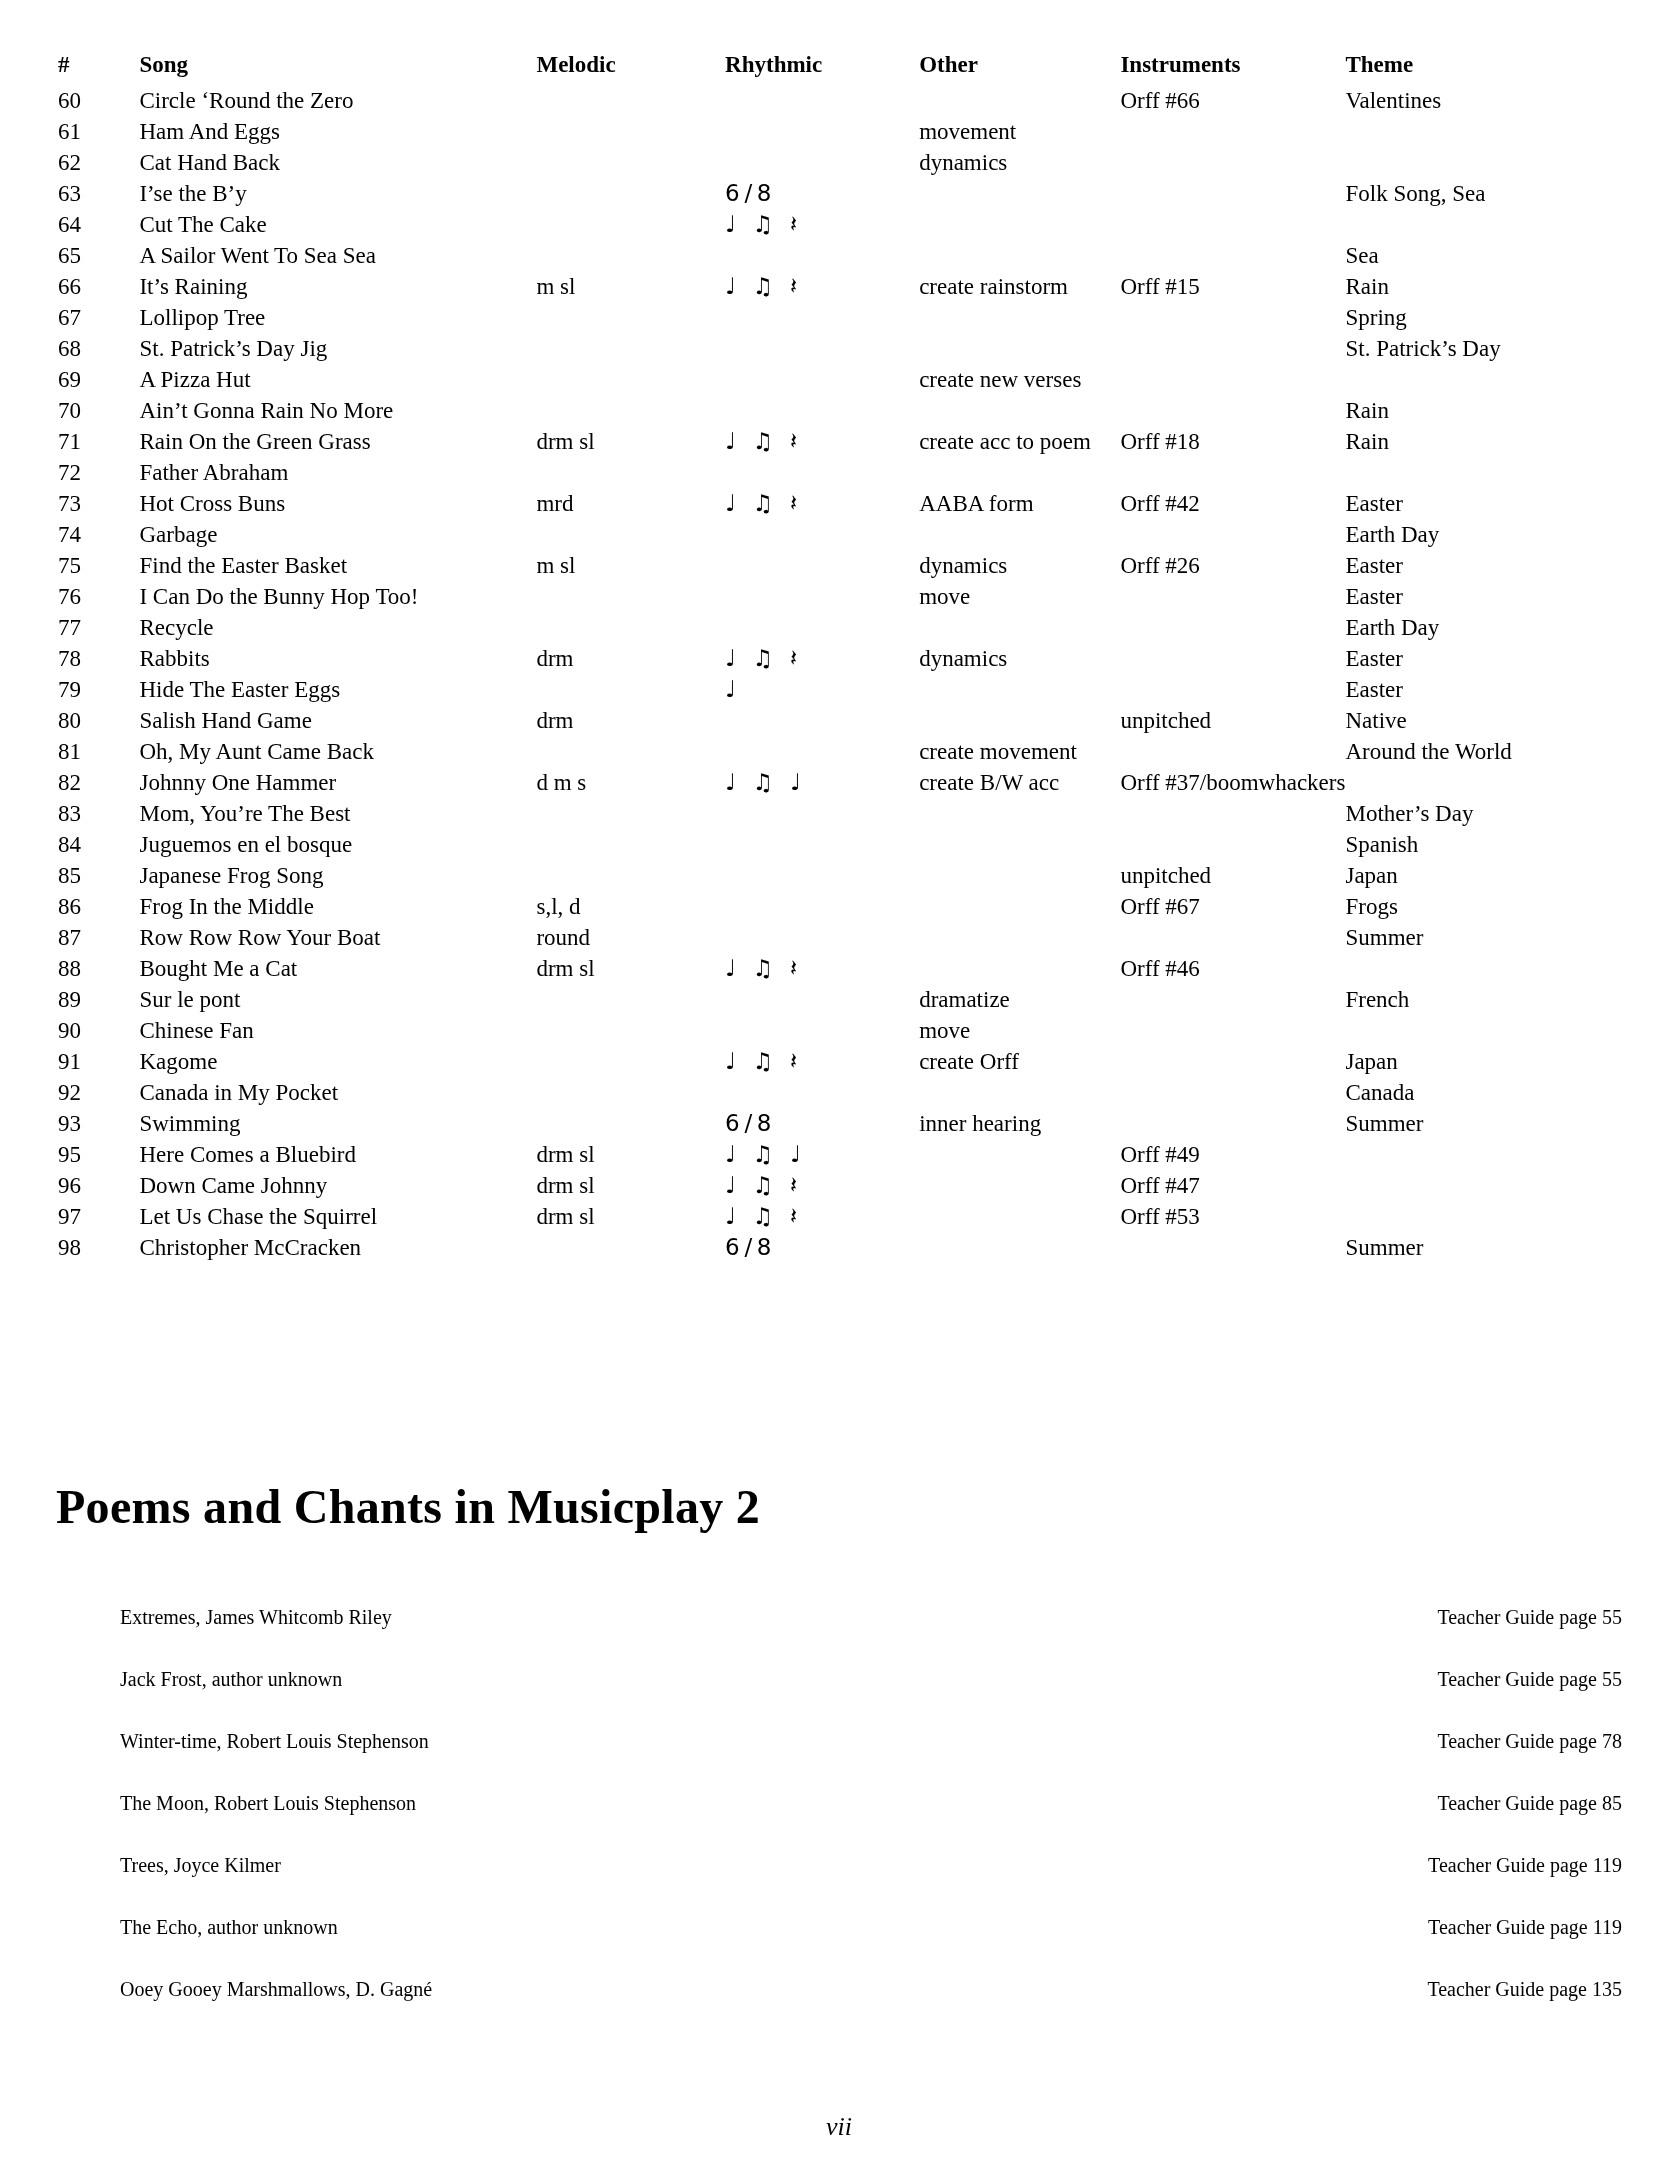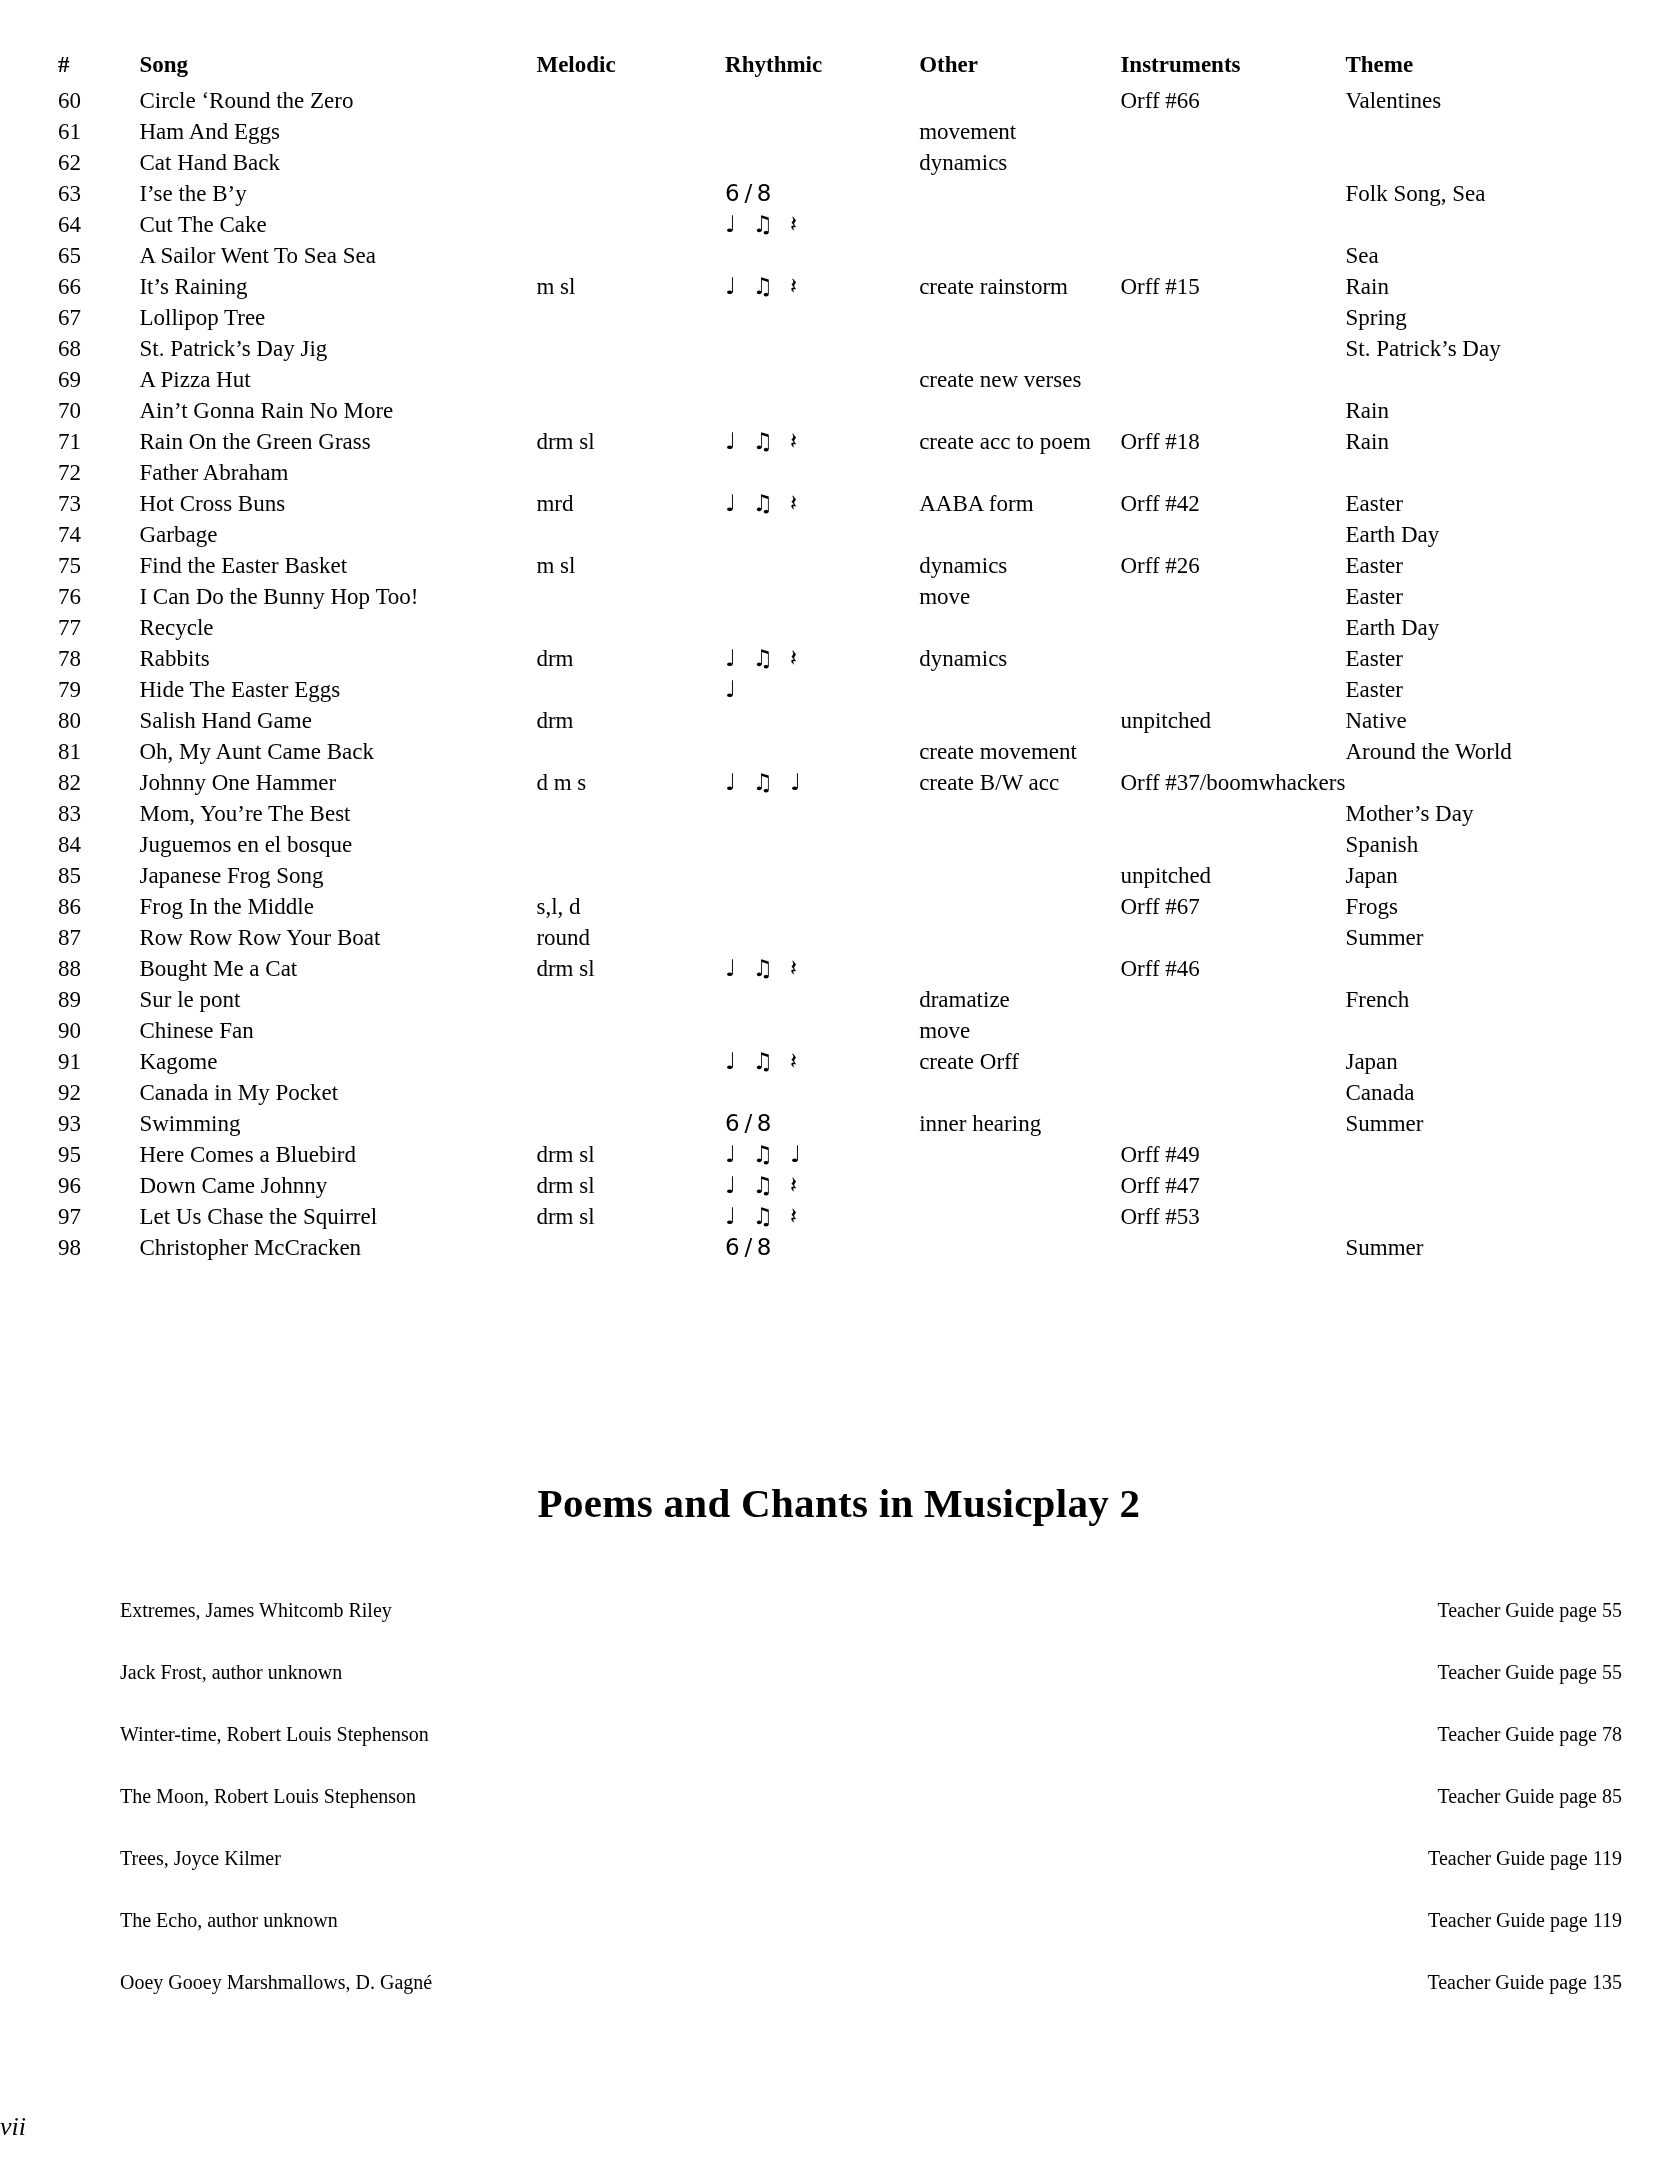--- a/index.html
+++ b/index.html
@@ -56,22 +56,22 @@
   col.c-theme    { width: 298px; }
 
   .rhythm {
     font-family: "DejaVu Sans", sans-serif;
     font-size: 23px;
     letter-spacing: 4.7px;
   }
 
   
   .poems-title {
-    text-align: center;
-    font-size: 41px;
+    text-align: left;
+    font-size: 48px;
     font-weight: bold;
     margin-top: 216px;
     letter-spacing: 0.3px;
   }
   .poems-list {
     margin-top: 52px;
     margin-left: 17px;
   }
   .poem-row {
     display: flex;
@@ -86,21 +86,21 @@
   .poem-page {
     flex: 1;
     text-align: right;
   }
 
   .folio {
     position: absolute;
     left: 0;
     right: 0;
     bottom: 34px;
-    text-align: left;
+    text-align: center;
     font-style: italic;
     font-size: 26px;
   }
 </style>
 </head>
 <body>
 
 <div class="page">
 
   <table class="song-table">

